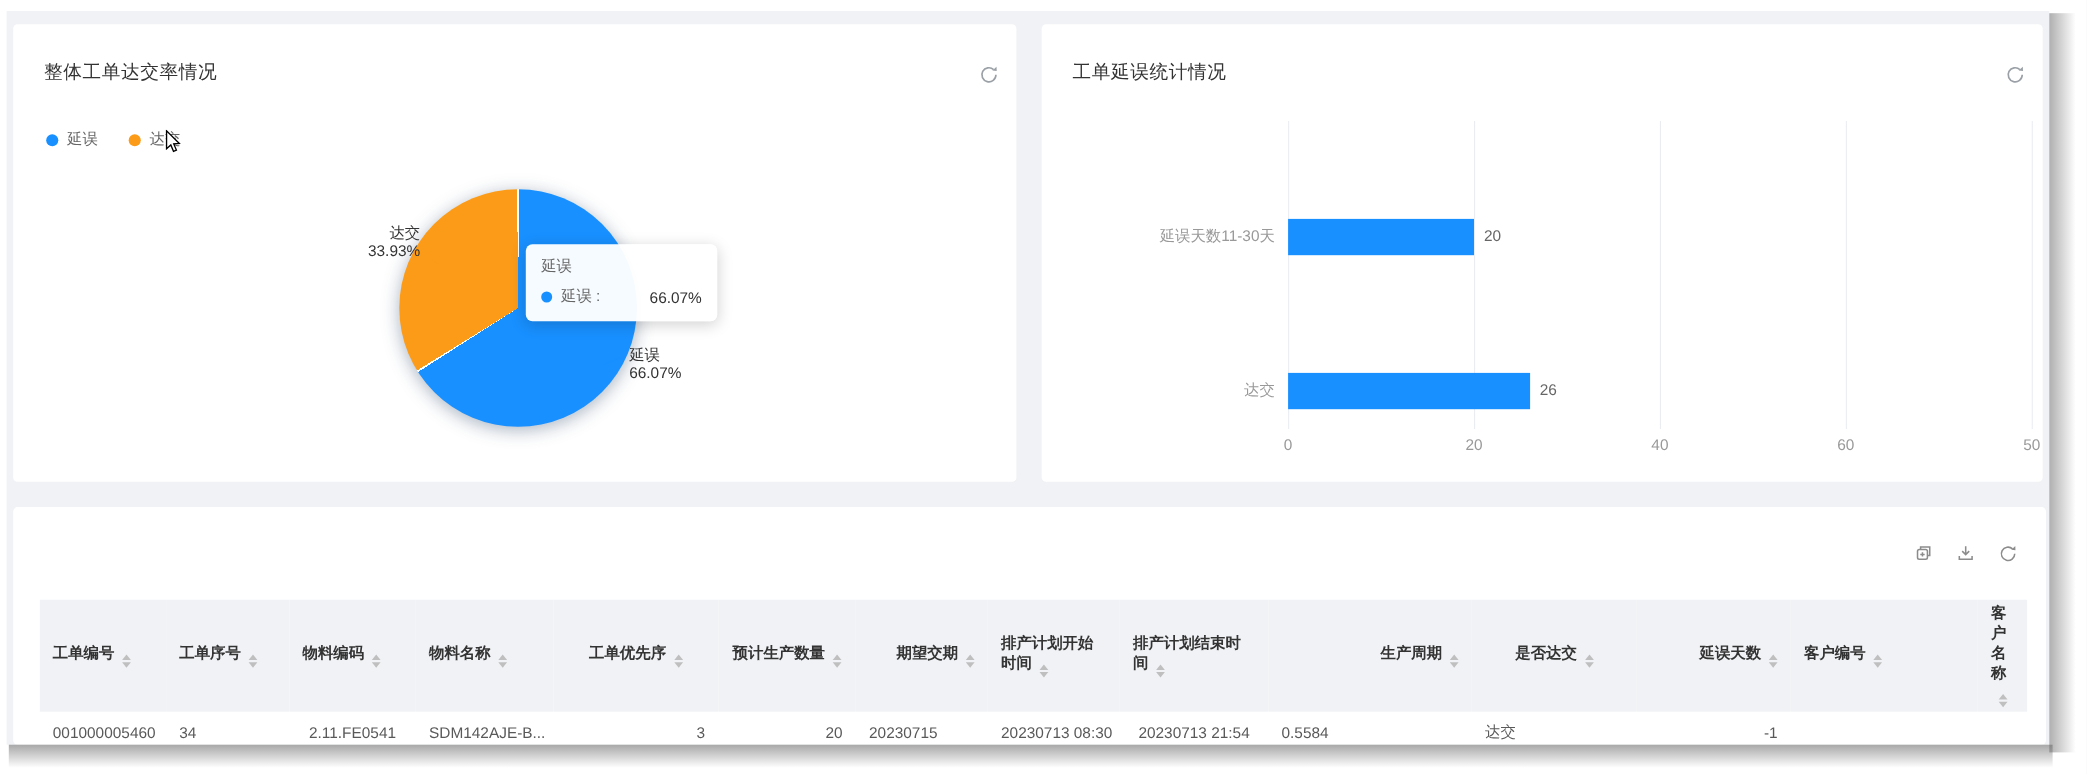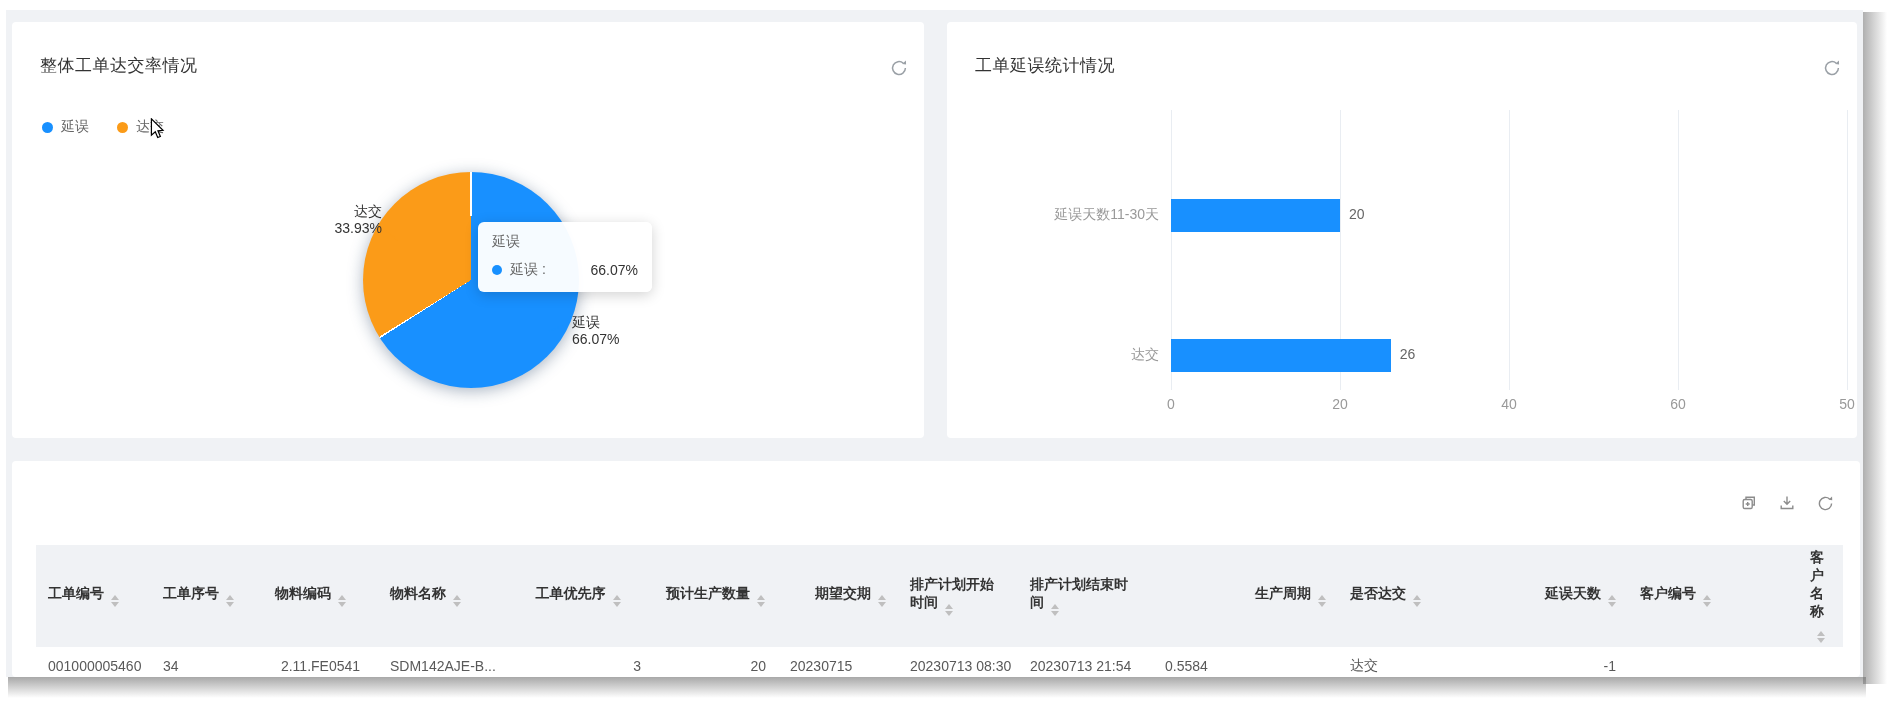--- a/index.html
+++ b/index.html
@@ -236,21 +236,21 @@
                 <i class="down"></i>
               </span></th>
             <th style="text-align: left;"><span class="th-inner">排产计划结束时间</span><span class="sort">
                 <i class="up"></i>
                 <i class="down"></i>
               </span></th>
             <th style="text-align: right;"><span class="th-inner">生产周期</span><span class="sort">
                 <i class="up"></i>
                 <i class="down"></i>
               </span></th>
-            <th style="text-align: left;"><span class="th-inner">是否达交</span><span class="sort">
+            <th style="text-align: center;"><span class="th-inner">是否达交</span><span class="sort">
                 <i class="up"></i>
                 <i class="down"></i>
               </span></th>
             <th style="text-align: right;"><span class="th-inner">延误天数</span><span class="sort">
                 <i class="up"></i>
                 <i class="down"></i>
               </span></th>
             <th style="text-align: left;"><span class="th-inner">客户编号</span><span class="sort">
                 <i class="up"></i>
                 <i class="down"></i>
@@ -264,21 +264,21 @@
       <tbody id="t-body">
           <tr>
             <td style="text-align: left;">001000005460</td>
             <td style="text-align: left;">34</td>
             <td style="text-align: center;">2.11.FE0541</td>
             <td style="text-align: left;">SDM142AJE-B...</td>
             <td style="text-align: right;">3</td>
             <td style="text-align: right;">20</td>
             <td style="text-align: left;">20230715</td>
             <td style="text-align: left;">20230713 08:30</td>
-            <td style="text-align: left;">20230713 21:54</td>
+            <td style="text-align: center;">20230713 21:54</td>
             <td style="text-align: left;">0.5584</td>
             <td style="text-align: left;">达交</td>
             <td style="text-align: right;">-1</td>
             <td style="text-align: left;"></td>
             <td style="text-align: left;"></td>
           </tr>
         </tbody>
     </table>
   </div>
 </div>

